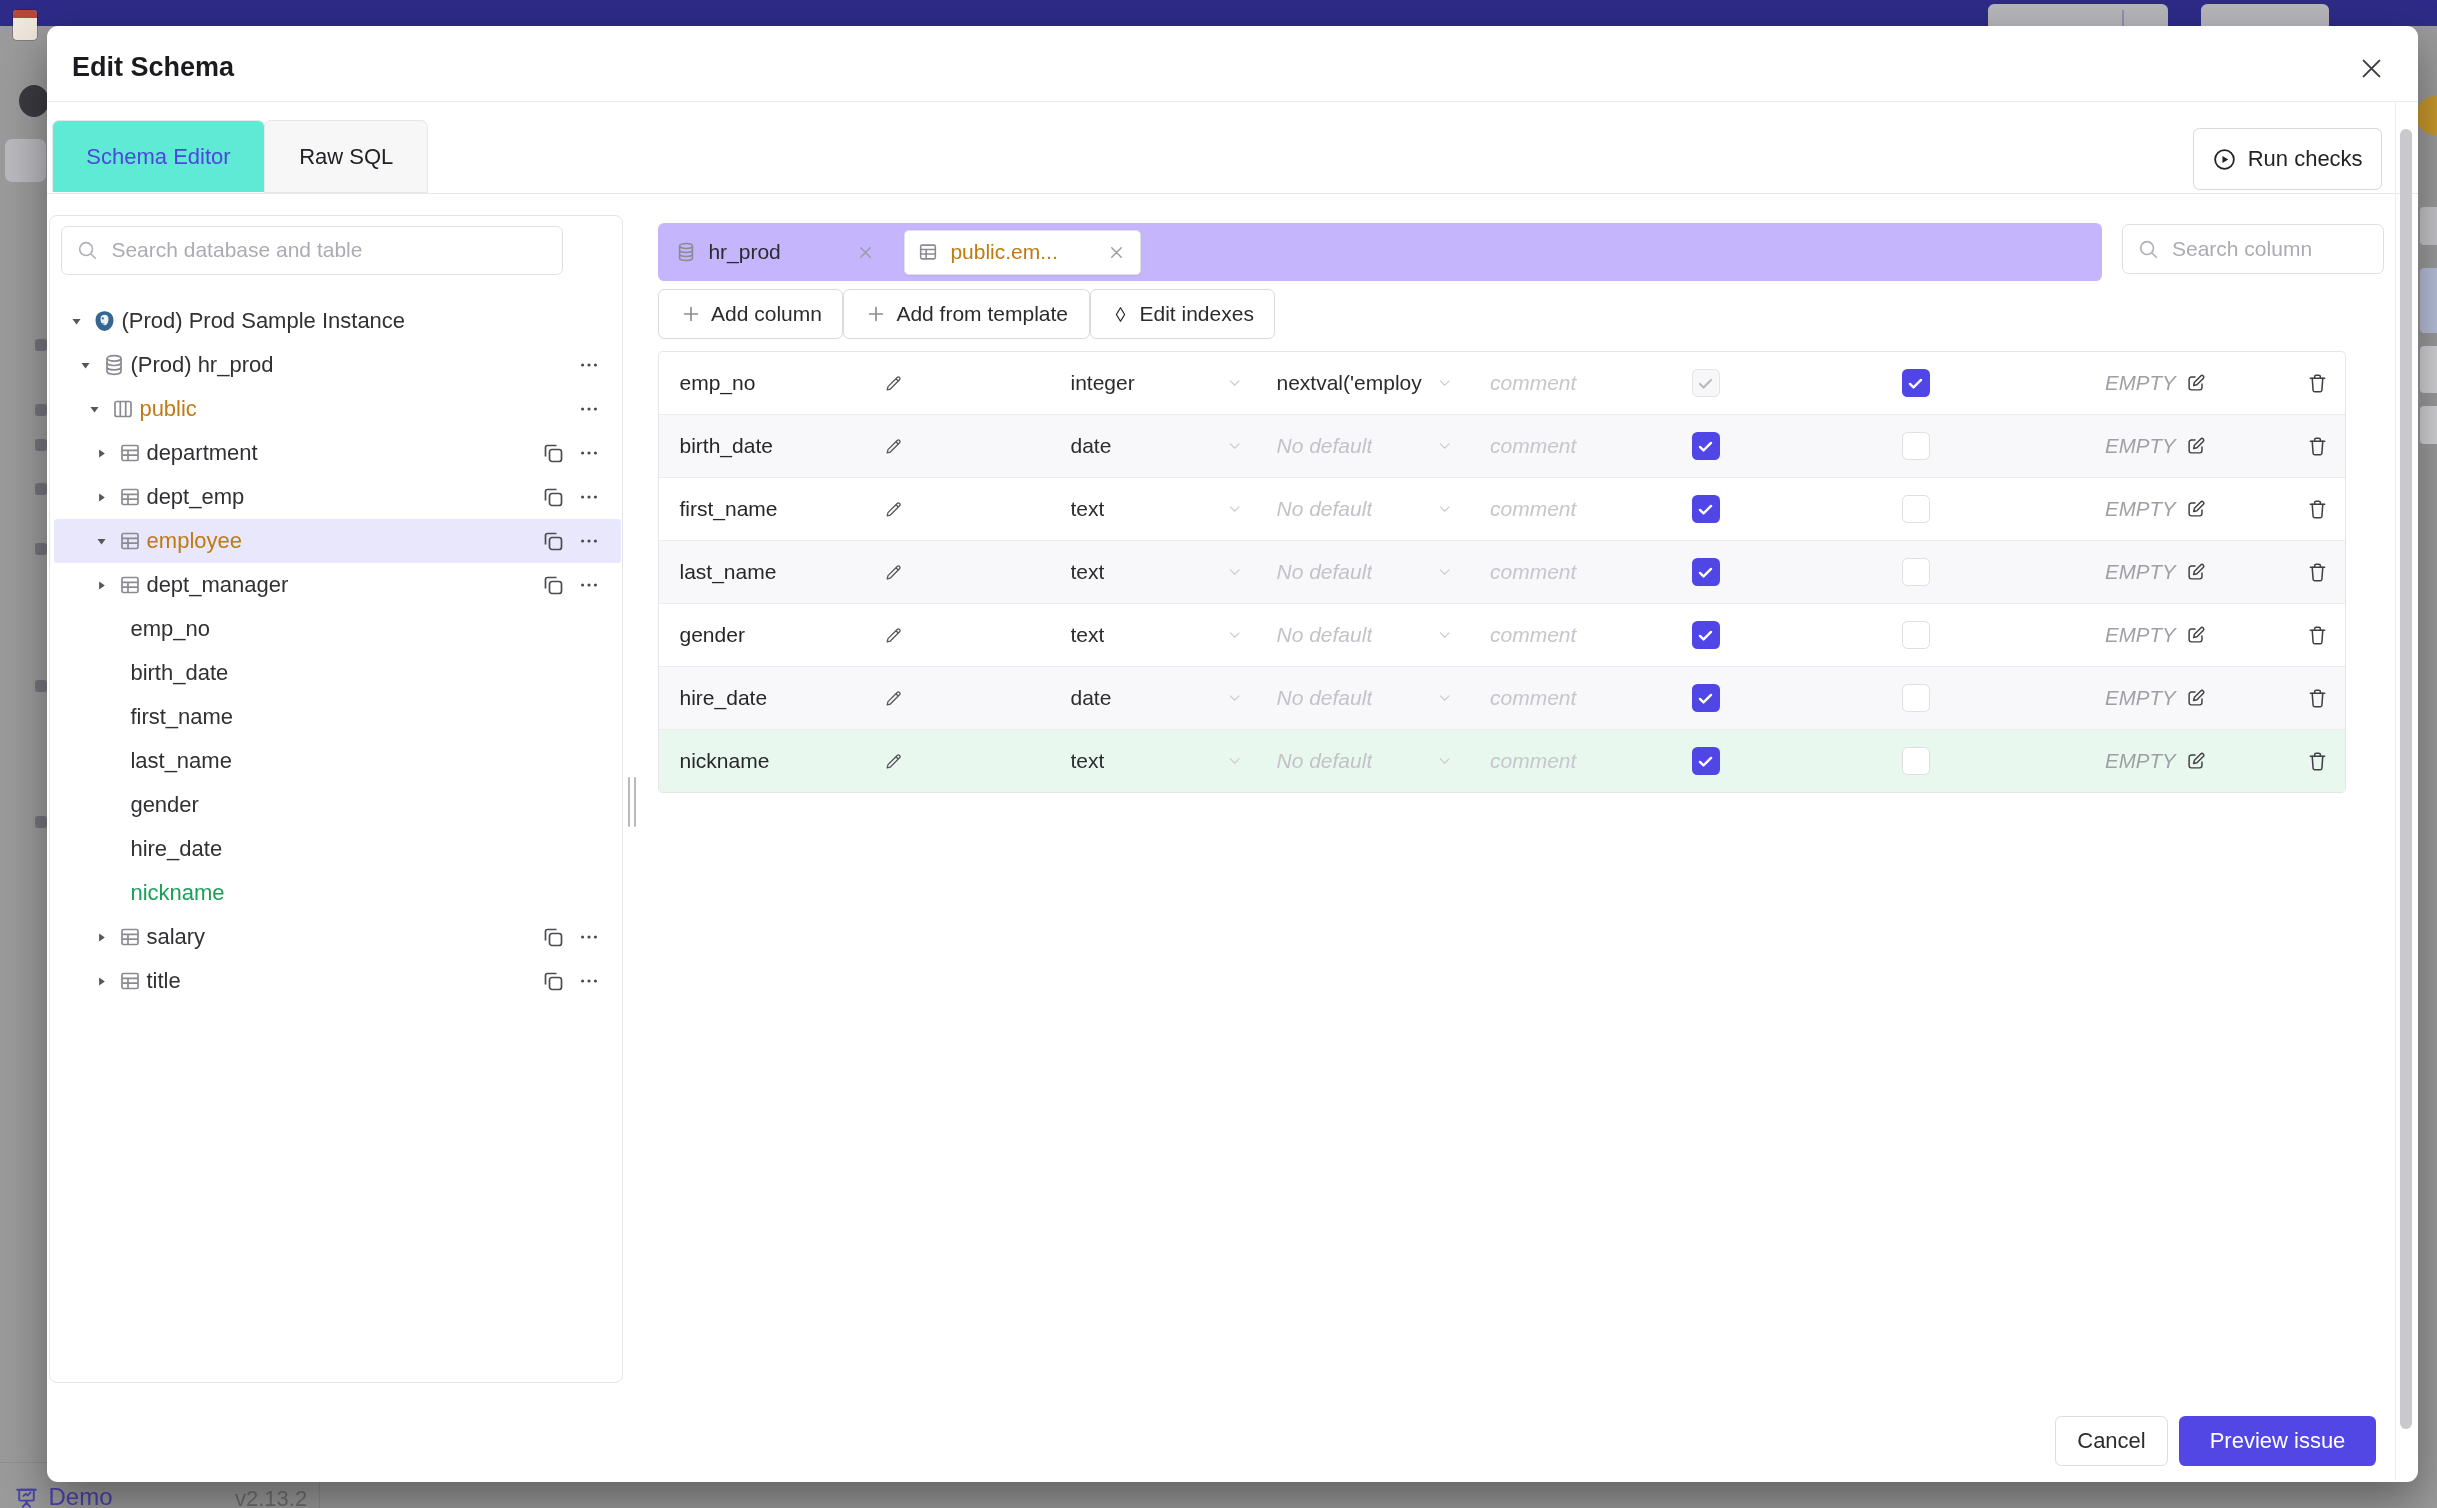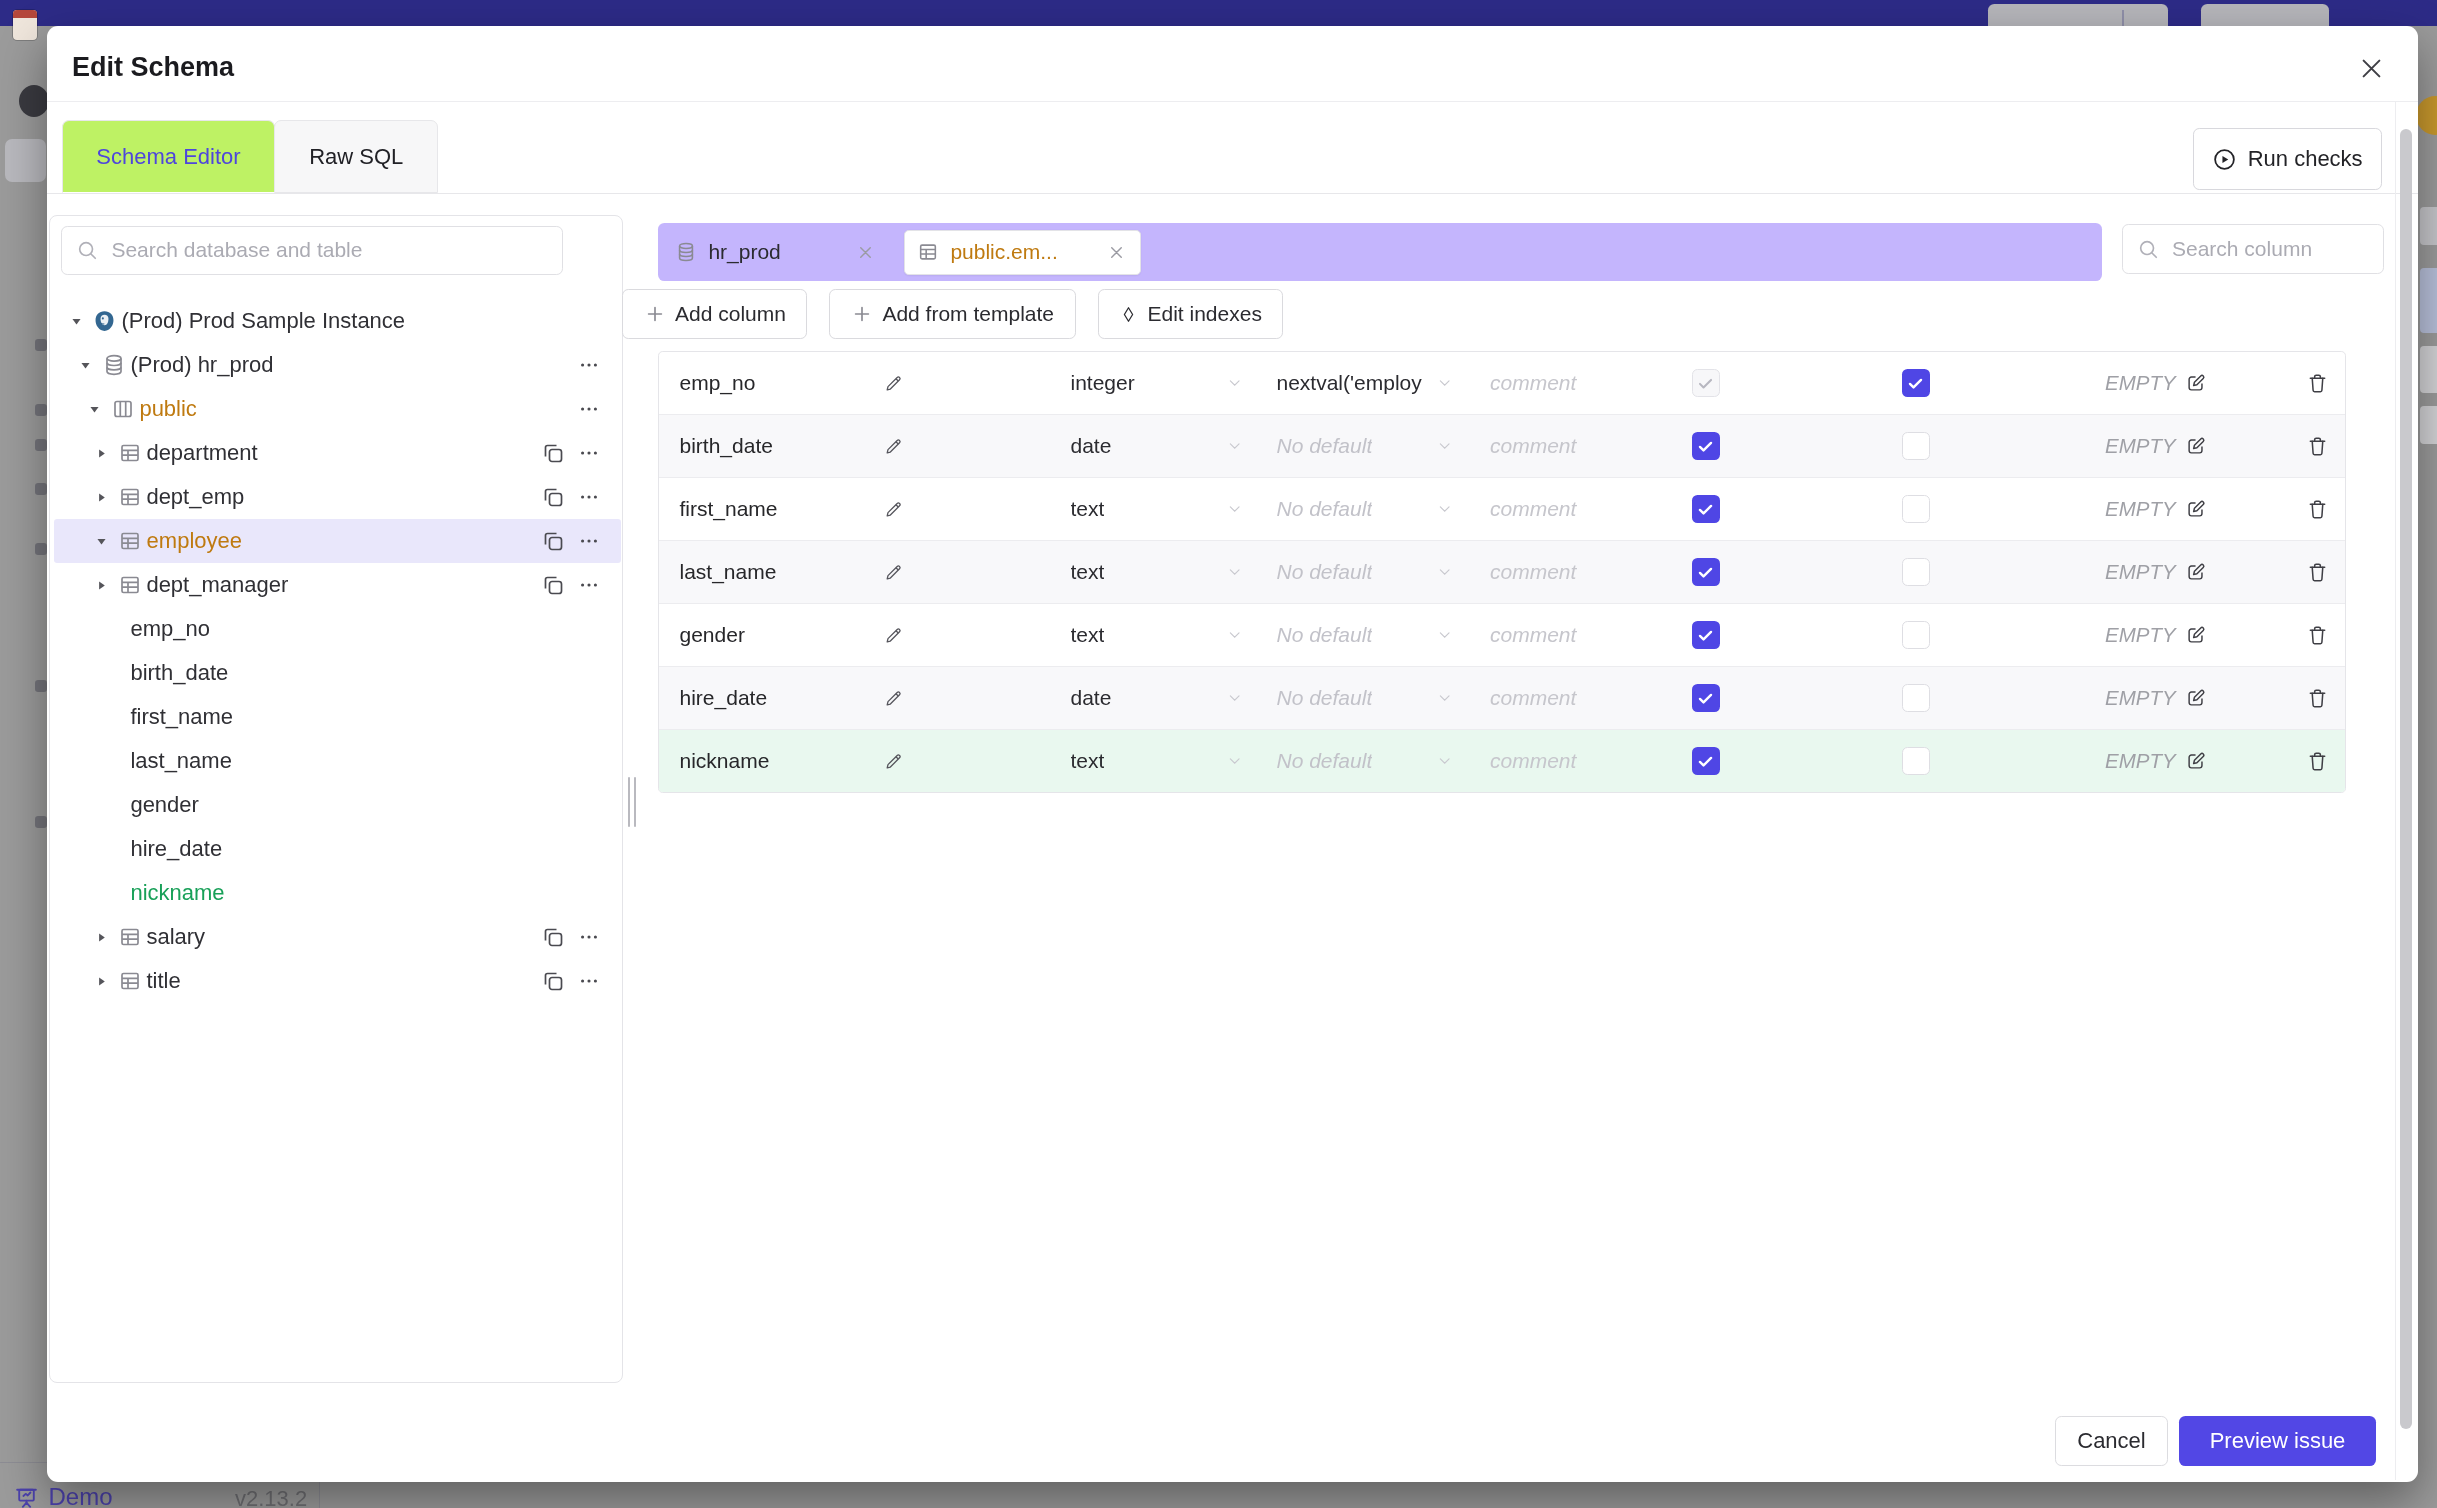--- a/index.html
+++ b/index.html
@@ -37,21 +37,21 @@
     left:47px;top:26px;width:2371px;height:1456px;background:#fff;border-radius:11px;
     box-shadow:0 19px 47px rgba(0,0,0,.38);
   }
   .m-title{left:25px;top:26px;font-size:27px;font-weight:600;color:#1b1b1f}
   .m-close{left:2308px;top:26px;width:32px;height:32px;color:#3f3f45;cursor:pointer}
   .m-hdr-divider{left:0;top:75px;width:2371px;height:0.8px;background:#ededf0}
 
   
   .tabbar{left:0;top:94px;width:2371px;height:73px;border-bottom:0.8px solid #e7e7ea;display:flex;align-items:stretch}
   .tab{box-sizing:border-box;height:73px;display:flex;align-items:center;justify-content:center;font-size:22px;border:0.8px solid #e7e7ea;border-radius:7px 7px 0 0;cursor:pointer}
-  .tab-active{width:213px;margin-left:15px;background:#bef264;border-bottom:0.8px solid #fff;position:relative;z-index:2;color:#4e46dc;height:73px}
+  .tab-active{width:213px;margin-left:5px;background:#5eead4;border-bottom:0.8px solid #fff;position:relative;z-index:2;color:#4e46dc;height:73px}
   .tab-idle{width:164px;margin-left:-0.8px;background:#f7f7f8;color:#212126}
   .runchecks{left:2146px;top:102px;width:189px;height:62px;box-sizing:border-box;border:0.8px solid #d8d8dd;border-radius:6.3px;background:#fff;
     display:flex;align-items:center;justify-content:center;gap:10.3px;font-size:22px;color:#232327;cursor:pointer}
 
   
   .lpanel{left:2.4px;top:189px;width:574px;height:1168px;box-sizing:border-box;border:0.8px solid #e4e4e8;border-radius:8px;background:#fff}
   .search{box-sizing:border-box;border:0.8px solid #e0e0e4;border-radius:6.3px;background:#fff;display:flex;align-items:center;gap:11px;padding:0 14px}
   .search input{border:none;outline:none;background:transparent;font-size:21px;font-family:inherit;color:#2b2b30;width:100%}
   .search input::placeholder{color:#ababb3}
   .lsearch{left:11px;top:9.5px;width:502px;height:49px}
@@ -74,21 +74,21 @@
   .chipsbar{left:611px;top:197px;width:1444px;height:58px;background:#c4b5fd;border-radius:6.3px;display:flex;align-items:center;padding:0;box-sizing:border-box}
   .chip{display:flex;align-items:center;gap:11px;font-size:21px;cursor:pointer}
   .chip .x{color:#9b9ba3;width:20.5px}
   .chip-plain{margin-left:17.4px;width:211px;color:#2b2b30}
   .chip-plain .x{margin-left:auto;margin-right:11px}
   .chip-active{margin-left:17.4px;width:237px;height:45px;background:#fff;border:0.8px solid #e3e3e7;border-radius:4.7px;box-shadow:0 0.8px 1.6px rgba(0,0,0,.06);box-sizing:border-box;padding:0 12.6px;color:#bf7a10}
   .chip-active .x{margin-left:auto}
   .chip .cicon{color:#8a8a92}
   .rsearch{left:2075px;top:198px;width:262px;height:50px}
 
-  .toolbar{left:575px;top:263px;display:flex;gap:22px}
+  .toolbar{left:611px;top:263px;display:flex;}
   .tbtn{height:50px;box-sizing:border-box;border:0.8px solid #dadade;border-radius:6.3px;background:#fff;display:flex;align-items:center;gap:9.5px;
     padding:0 20.5px;font-size:21px;color:#2b2b30;cursor:pointer}
   .tbtn .plus{color:#8a8a92}
   .tbtn .dia{color:#2b2b30}
 
   
   .grid{left:611px;top:325px;width:1688px;box-sizing:border-box;border:0.8px solid #e5e5e9;border-radius:4.7px;overflow:hidden;background:#fff}
   .grow{display:grid;grid-template-columns:186px 205px 206px 210px 205px 210px 200px 207px 58px;align-items:center}
   .ghead{height:55px;background:#f8f8fa;border-bottom:0.8px solid #e7e7ea}
   .ghead .hcell{font-size:21px;font-weight:500;color:#1f1f24;padding-left:20.5px;height:55px;display:flex;align-items:center;border-right:0.8px solid #e2e2e6;box-sizing:border-box}

